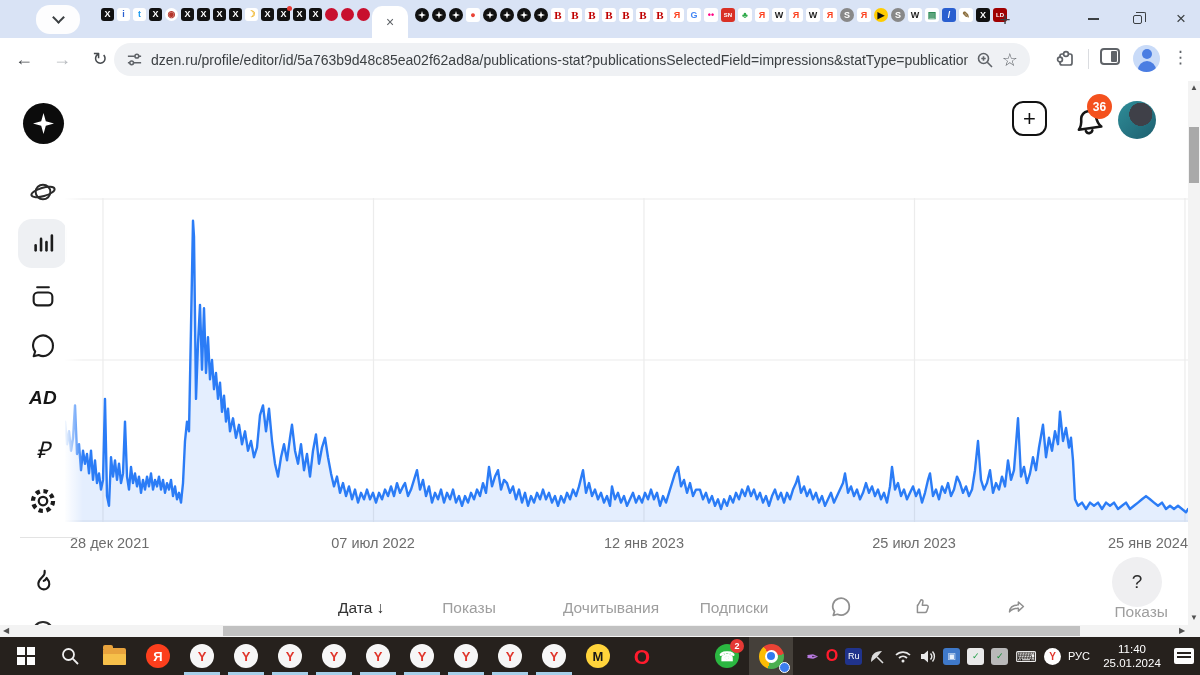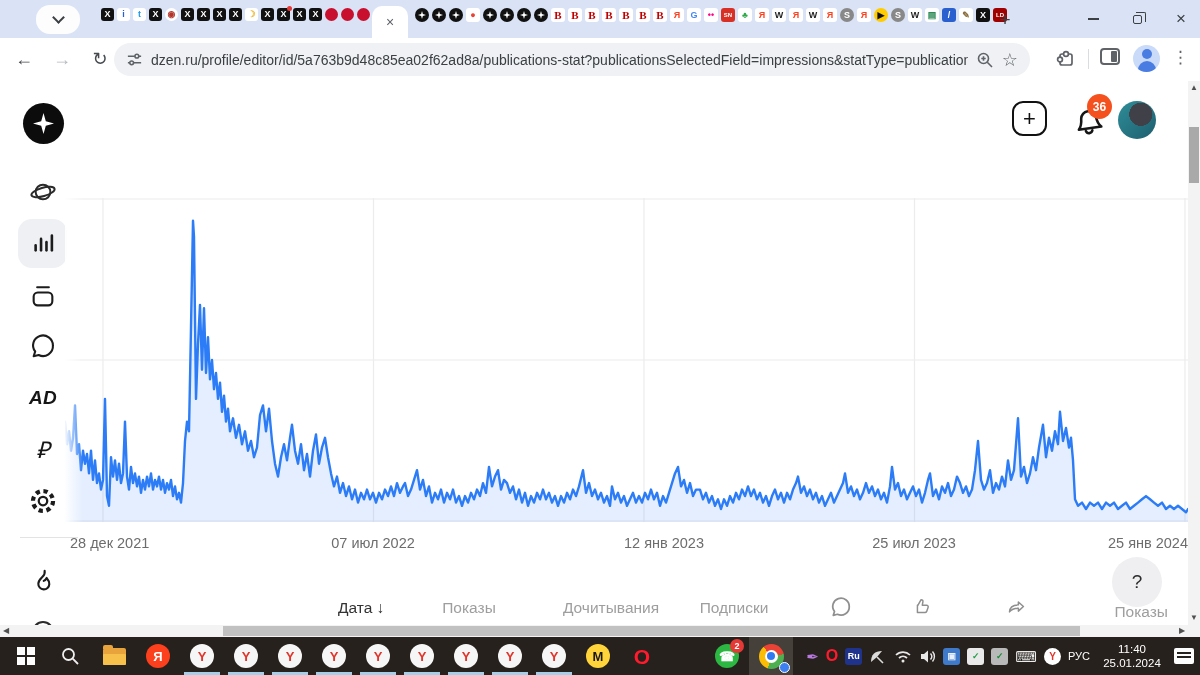--- a/index.html
+++ b/index.html
@@ -121,21 +121,21 @@
   .chrome{position:relative;width:25px;height:25px;border-radius:50%;
     background:conic-gradient(from -40deg,#ea4335 0 33%,#4caf50 0 66%,#fbbc05 0 100%);}
   .chrome::before{content:"";position:absolute;left:6px;top:6px;width:13px;height:13px;border-radius:50%;
     background:#fff;}
   .chrome::after{content:"";position:absolute;left:8.5px;top:8.5px;width:8px;height:8px;border-radius:50%;background:#2f7af0;}
   .chrome-mini{position:absolute;right:3px;bottom:2px;width:11px;height:11px;border-radius:50%;background:#3d7ef0;
     border:1px solid #fff;z-index:2;}
   .tb-tray{margin-left:auto;display:flex;align-items:center;gap:7px;padding-right:6px;height:38px;}
   .tray-item{display:flex;align-items:center;justify-content:center;flex:0 0 auto;}
   .tglyph{font-size:15px;line-height:1;}
-  .tchip{width:17px;height:17px;border-radius:3px;font-size:9px;font-weight:bold;display:flex;
+  .tchip{width:17px;height:17px;border-radius:3px;font-size:9px;font-weight:normal;display:flex;
     align-items:center;justify-content:center;line-height:1;}
   .tcirc-s{width:17px;height:17px;border-radius:50%;font-size:10px;font-weight:bold;display:flex;
     align-items:center;justify-content:center;}
   .ttext{font-size:11px;color:#fff;}
   .tclock{color:#fff;font-size:11.5px;text-align:center;line-height:1.25;min-width:70px;}
   .notif{position:relative;width:20px;height:16px;background:#fdfdfd;border-radius:2px;}
   .notif::before{content:"";position:absolute;left:3px;top:4px;width:14px;height:1.8px;background:#26211d;
     box-shadow:0 4px 0 #26211d;}
 </style>
 </head>
@@ -343,21 +343,21 @@
           <line x1="0" y1="162" x2="1123" y2="162" stroke="#ececec" stroke-width="1.2"></line>
           <line x1="0" y1="323" x2="1123" y2="323" stroke="#ececec" stroke-width="1.2"></line>
           <path d="M0,223.6L2,246.2L4,233.3L6,252.7L8,239.8L10,207.4L12,256L14,246.2L16,272.2L18,252.7L20,265.7L22,256L24,275.4L26,252.7L28,281.9L30,262.4L32,285.1L34,275.4L36,291.6L38,281.9L40,200.9L42,298.1L44,307.8L46,259.2L48,278.6L50,262.4L52,281.9L54,265.7L56,285.1L58,275.4L60,223.6L62,278.6L64,291.6L66,268.9L68,285.1L70,275.4L72,288.4L74,278.6L76,294.8L78,281.9L80,291.6L82,278.6L84,288.4L86,275.4L88,291.6L90,281.9L92,288.4L94,278.6L96,291.6L98,281.9L100,294.8L102,285.1L104,291.6L106,281.9L108,298.1L110,288.4L112,301.3L114,294.8L116,304.6L118,285.1L120,243L122,223.6L124,233.3L126,129.6L128,22.7L129,38.9L131,200.9L133,145.8L135,106.9L137,171.7L139,110.2L141,175L143,139.3L145,181.4L147,162L149,191.2L151,175L153,200.9L155,184.7L157,213.8L159,197.6L161,223.6L163,210.6L165,233.3L168,220.3L171,239.8L174,226.8L177,246.2L180,233.3L183,252.7L186,243L189,259.2L192,249.5L195,217.1L198,207.4L201,233.3L204,210.6L207,243L210,265.7L213,278.6L216,259.2L219,246.2L222,262.4L225,239.8L227,226.8L230,252.7L233,265.7L236,246.2L239,272.2L242,256L245,278.6L248,252.7L251,236.5L254,265.7L257,249.5L260,239.8L263,259.2L266,275.4L269,288.4L272,278.6L275,294.8L278,285.1L281,298.1L284,288.4L287,301.3L290,291.6L293,304.6L296,294.8L299,301.3L302,291.6L305,301.3L308,294.8L311,304.6L314,294.8L317,301.3L320,291.6L323,298.1L326,288.4L329,298.1L332,285.1L335,294.8L338,288.4L340,285.1L343,298.1L346,291.6L349,281.9L352,272.2L355,291.6L358,281.9L361,298.1L364,288.4L367,304.6L370,294.8L373,301.3L376,291.6L379,304.6L382,294.8L385,301.3L388,291.6L391,304.6L394,298.1L397,307.8L400,298.1L403,304.6L406,294.8L409,301.3L412,291.6L415,298.1L418,285.1L421,294.8L424,268.9L427,288.4L430,278.6L433,272.2L436,291.6L439,281.9L442,285.1L445,294.8L448,288.4L451,301.3L454,291.6L457,304.6L460,294.8L463,307.8L466,298.1L469,304.6L472,294.8L475,301.3L478,291.6L481,301.3L484,294.8L487,304.6L490,298.1L493,307.8L496,298.1L499,304.6L502,294.8L505,301.3L508,291.6L511,298.1L514,288.4L518,272.2L521,294.8L524,285.1L527,298.1L530,291.6L533,301.3L536,294.8L539,304.6L542,298.1L545,307.8L547,288.4L550,301.3L553,294.8L556,304.6L559,298.1L562,307.8L565,301.3L568,294.8L571,304.6L574,298.1L577,304.6L580,294.8L583,301.3L586,291.6L589,301.3L592,294.8L595,307.8L598,298.1L601,304.6L604,294.8L607,285.1L610,275.4L613,268.9L616,288.4L619,281.9L622,294.8L625,285.1L628,298.1L631,291.6L635,291.6L638,301.3L641,294.8L644,304.6L647,298.1L650,307.8L653,301.3L656,311L659,301.3L662,307.8L665,298.1L668,304.6L671,294.8L674,301.3L677,291.6L680,298.1L683,288.4L686,298.1L689,291.6L692,301.3L695,294.8L698,304.6L701,298.1L704,307.8L707,298.1L710,291.6L713,301.3L716,294.8L719,304.6L722,294.8L725,301.3L728,291.6L731,285.1L733,278.6L736,294.8L739,288.4L742,298.1L745,291.6L748,301.3L751,294.8L754,304.6L757,298.1L760,307.8L763,301.3L766,294.8L769,304.6L772,298.1L775,291.6L778,285.1L780,275.4L783,294.8L786,288.4L789,298.1L792,291.6L795,301.3L798,294.8L801,285.1L804,294.8L807,288.4L810,298.1L813,291.6L816,301.3L819,294.8L822,304.6L825,288.4L827,268.9L830,291.6L833,285.1L836,298.1L839,291.6L842,301.3L845,294.8L848,288.4L851,298.1L854,291.6L857,304.6L860,294.8L863,281.9L865,275.4L868,298.1L871,291.6L874,301.3L877,288.4L880,294.8L883,285.1L886,298.1L889,291.6L892,278.6L895,285.1L898,294.8L901,288.4L904,298.1L907,291.6L910,272.2L913,243L916,281.9L919,291.6L922,285.1L925,272.2L928,294.8L931,285.1L934,291.6L937,278.6L940,288.4L943,262.4L946,281.9L949,272.2L953,220.3L956,278.6L959,268.9L962,285.1L965,275.4L968,259.2L971,272.2L974,249.5L978,226.8L981,259.2L984,239.8L987,252.7L990,233.3L993,246.2L995,213.8L998,243L1001,230L1004,249.5L1006,239.8L1008,262.4L1010,301.3L1013,307.8L1017,304.6L1021,311L1025,304.6L1029,307.8L1033,304.6L1037,311L1041,304.6L1045,307.8L1049,304.6L1053,311L1057,307.8L1061,304.6L1065,311L1069,307.8L1073,304.6L1077,301.3L1081,298.1L1085,301.3L1089,304.6L1093,307.8L1097,304.6L1101,311L1105,307.8L1109,311L1113,307.8L1117,311L1121,314.3L1123,311L1123,324L0,324Z" fill="rgba(43,124,246,0.13)" stroke="none"></path>
           <path d="M0,223.6L2,246.2L4,233.3L6,252.7L8,239.8L10,207.4L12,256L14,246.2L16,272.2L18,252.7L20,265.7L22,256L24,275.4L26,252.7L28,281.9L30,262.4L32,285.1L34,275.4L36,291.6L38,281.9L40,200.9L42,298.1L44,307.8L46,259.2L48,278.6L50,262.4L52,281.9L54,265.7L56,285.1L58,275.4L60,223.6L62,278.6L64,291.6L66,268.9L68,285.1L70,275.4L72,288.4L74,278.6L76,294.8L78,281.9L80,291.6L82,278.6L84,288.4L86,275.4L88,291.6L90,281.9L92,288.4L94,278.6L96,291.6L98,281.9L100,294.8L102,285.1L104,291.6L106,281.9L108,298.1L110,288.4L112,301.3L114,294.8L116,304.6L118,285.1L120,243L122,223.6L124,233.3L126,129.6L128,22.7L129,38.9L131,200.9L133,145.8L135,106.9L137,171.7L139,110.2L141,175L143,139.3L145,181.4L147,162L149,191.2L151,175L153,200.9L155,184.7L157,213.8L159,197.6L161,223.6L163,210.6L165,233.3L168,220.3L171,239.8L174,226.8L177,246.2L180,233.3L183,252.7L186,243L189,259.2L192,249.5L195,217.1L198,207.4L201,233.3L204,210.6L207,243L210,265.7L213,278.6L216,259.2L219,246.2L222,262.4L225,239.8L227,226.8L230,252.7L233,265.7L236,246.2L239,272.2L242,256L245,278.6L248,252.7L251,236.5L254,265.7L257,249.5L260,239.8L263,259.2L266,275.4L269,288.4L272,278.6L275,294.8L278,285.1L281,298.1L284,288.4L287,301.3L290,291.6L293,304.6L296,294.8L299,301.3L302,291.6L305,301.3L308,294.8L311,304.6L314,294.8L317,301.3L320,291.6L323,298.1L326,288.4L329,298.1L332,285.1L335,294.8L338,288.4L340,285.1L343,298.1L346,291.6L349,281.9L352,272.2L355,291.6L358,281.9L361,298.1L364,288.4L367,304.6L370,294.8L373,301.3L376,291.6L379,304.6L382,294.8L385,301.3L388,291.6L391,304.6L394,298.1L397,307.8L400,298.1L403,304.6L406,294.8L409,301.3L412,291.6L415,298.1L418,285.1L421,294.8L424,268.9L427,288.4L430,278.6L433,272.2L436,291.6L439,281.9L442,285.1L445,294.8L448,288.4L451,301.3L454,291.6L457,304.6L460,294.8L463,307.8L466,298.1L469,304.6L472,294.8L475,301.3L478,291.6L481,301.3L484,294.8L487,304.6L490,298.1L493,307.8L496,298.1L499,304.6L502,294.8L505,301.3L508,291.6L511,298.1L514,288.4L518,272.2L521,294.8L524,285.1L527,298.1L530,291.6L533,301.3L536,294.8L539,304.6L542,298.1L545,307.8L547,288.4L550,301.3L553,294.8L556,304.6L559,298.1L562,307.8L565,301.3L568,294.8L571,304.6L574,298.1L577,304.6L580,294.8L583,301.3L586,291.6L589,301.3L592,294.8L595,307.8L598,298.1L601,304.6L604,294.8L607,285.1L610,275.4L613,268.9L616,288.4L619,281.9L622,294.8L625,285.1L628,298.1L631,291.6L635,291.6L638,301.3L641,294.8L644,304.6L647,298.1L650,307.8L653,301.3L656,311L659,301.3L662,307.8L665,298.1L668,304.6L671,294.8L674,301.3L677,291.6L680,298.1L683,288.4L686,298.1L689,291.6L692,301.3L695,294.8L698,304.6L701,298.1L704,307.8L707,298.1L710,291.6L713,301.3L716,294.8L719,304.6L722,294.8L725,301.3L728,291.6L731,285.1L733,278.6L736,294.8L739,288.4L742,298.1L745,291.6L748,301.3L751,294.8L754,304.6L757,298.1L760,307.8L763,301.3L766,294.8L769,304.6L772,298.1L775,291.6L778,285.1L780,275.4L783,294.8L786,288.4L789,298.1L792,291.6L795,301.3L798,294.8L801,285.1L804,294.8L807,288.4L810,298.1L813,291.6L816,301.3L819,294.8L822,304.6L825,288.4L827,268.9L830,291.6L833,285.1L836,298.1L839,291.6L842,301.3L845,294.8L848,288.4L851,298.1L854,291.6L857,304.6L860,294.8L863,281.9L865,275.4L868,298.1L871,291.6L874,301.3L877,288.4L880,294.8L883,285.1L886,298.1L889,291.6L892,278.6L895,285.1L898,294.8L901,288.4L904,298.1L907,291.6L910,272.2L913,243L916,281.9L919,291.6L922,285.1L925,272.2L928,294.8L931,285.1L934,291.6L937,278.6L940,288.4L943,262.4L946,281.9L949,272.2L953,220.3L956,278.6L959,268.9L962,285.1L965,275.4L968,259.2L971,272.2L974,249.5L978,226.8L981,259.2L984,239.8L987,252.7L990,233.3L993,246.2L995,213.8L998,243L1001,230L1004,249.5L1006,239.8L1008,262.4L1010,301.3L1013,307.8L1017,304.6L1021,311L1025,304.6L1029,307.8L1033,304.6L1037,311L1041,304.6L1045,307.8L1049,304.6L1053,311L1057,307.8L1061,304.6L1065,311L1069,307.8L1073,304.6L1077,301.3L1081,298.1L1085,301.3L1089,304.6L1093,307.8L1097,304.6L1101,311L1105,307.8L1109,311L1113,307.8L1117,311L1121,314.3L1123,311" fill="none" stroke="#2b7cf6" stroke-width="2.4" stroke-linejoin="round" stroke-linecap="round"></path>
         </svg>
       <div class="chart-fade"></div>
     </div>
 
     <div class="xlab" style="left:70px;">28 дек 2021</div>
     <div class="xlab xc" style="left:373px;">07 июл 2022</div>
-    <div class="xlab xc" style="left:664px;">12 янв 2023</div>
+    <div class="xlab xc" style="left:644px;">12 янв 2023</div>
     <div class="xlab xc" style="left:914px;">25 июл 2023</div>
     <div class="xlab" style="right:12px;">25 янв 2024</div>
 
     <div class="th dark" style="left:338px;">
       <span>Дата</span>
       <span>↓</span>
     </div>
     <div class="th xc" style="left:469px;">Показы</div>
     <div class="th xc" style="left:611px;">Дочитывания</div>
     <div class="th xc" style="left:734px;text-align:right;">Подписки</div>

